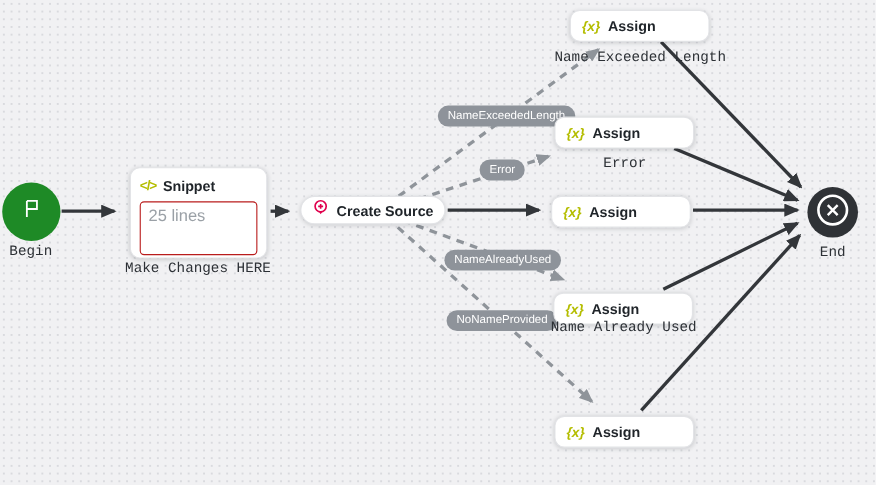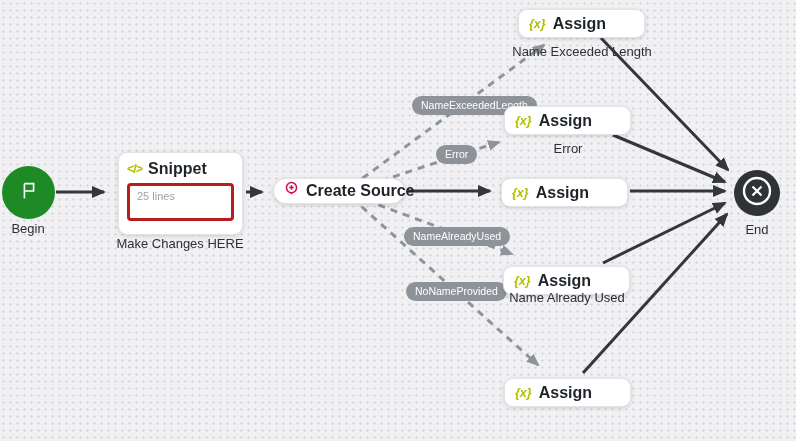--- a/index.html
+++ b/index.html
@@ -15,39 +15,39 @@
     position:absolute;z-index:2;background:#8e939a;color:#ffffff;
     font-size:10.5px;line-height:19px;height:19px;padding:0 9px;border-radius:10px;
     white-space:nowrap;
   }
   .card{
     position:absolute;z-index:3;background:#ffffff;border:1px solid #e2e3e6;
     border-radius:9px;box-shadow:0 1px 4px rgba(40,44,50,.18);
     display:flex;align-items:center;gap:7px;padding:0 10px;box-sizing:border-box;
   }
   .assign{width:127px;height:29px;}
-  .card-title{font-size:16px;font-weight:bold;color:#1f2429;white-space:nowrap;}
+  .card-title{font-size:13px;font-weight:bold;color:#1f2429;white-space:nowrap;}
   .xicon{color:#b4bd00;font-weight:bold;font-style:italic;font-size:12.5px;}
   .codeicon{color:#b4bd00;font-weight:bold;font-size:12.5px;letter-spacing:-1px;}
   .caption{
     position:absolute;z-index:3;width:160px;text-align:center;
-    font-size:13px;color:#2c3035;white-space:nowrap;
+    font-size:13px;color:#2c3035;white-space:nowrap;font-family:Liberation Mono, monospace;
   }
   .circle-node{position:absolute;z-index:3;border-radius:50%;display:flex;align-items:center;justify-content:center;}
   .begin-circle{left:2px;top:166px;width:53px;height:53px;background:#1e8a26;}
   .end-circle{left:734px;top:170px;width:46px;height:46px;background:#2f3236;}
   .snippet-card{
     position:absolute;z-index:3;left:118px;top:152px;width:125px;height:83px;
     background:#ffffff;border:1px solid #e2e3e6;border-radius:9px;
     box-shadow:0 1px 4px rgba(40,44,50,.18);box-sizing:border-box;padding:8px;
   }
   .snippet-head{display:flex;align-items:center;gap:6px;height:16px;}
   .snippet-body{
-    margin-top:6px;height:38px;border:3px solid #b91c1c;border-radius:4px;
-    font-size:11px;color:#9aa0a6;padding:4px 7px;box-sizing:border-box;
+    margin-top:6px;height:49px;border:1px solid #b91c1c;border-radius:4px;
+    font-size:15px;color:#9aa0a6;padding:4px 7px;box-sizing:border-box;
   }
   .cs-pill{
     position:absolute;z-index:3;left:273px;top:178px;width:132px;height:26px;
     background:#ffffff;border:1px solid #e2e3e6;border-radius:13px;
     box-shadow:0 1px 4px rgba(40,44,50,.18);
     display:flex;align-items:center;gap:7px;padding:0 10px;box-sizing:border-box;text-align:center;
   }
 </style>
 </head>
 <body>
@@ -74,21 +74,21 @@
       <line x1="583" y1="373" x2="727" y2="214" marker-end="url(#arrDark)"></line>
     </g>
     <g stroke="#8f949a" stroke-width="3" fill="none" stroke-dasharray="7 6">
       <line x1="352" y1="186" x2="544" y2="45" marker-end="url(#arrGray)"></line>
       <line x1="356" y1="189" x2="499" y2="142" marker-end="url(#arrGray)"></line>
       <line x1="354" y1="196" x2="512" y2="254" marker-end="url(#arrGray)"></line>
       <line x1="352" y1="198" x2="538" y2="365" marker-end="url(#arrGray)"></line>
     </g>
   </svg>
 
-  <div class="pill" style="left:412px;top:96px">NameExceededLength</div>
+  <div class="pill" style="left:398px;top:96px">NameExceededLength</div>
   <div class="pill" style="left:436px;top:145px">Error</div>
   <div class="pill" style="left:406px;top:282px">NoNameProvided</div>
   <div class="pill" style="left:404px;top:227px">NameAlreadyUsed</div>
 
   <div class="circle-node begin-circle">
     <span>
       <svg width="22" height="22" viewBox="0 0 24 24" fill="none" stroke="#ffffff" stroke-width="1.8">
         <path d="M7 4 v16"></path>
         <path d="M7 4 h10 v8 h-10"></path>
       </svg>

